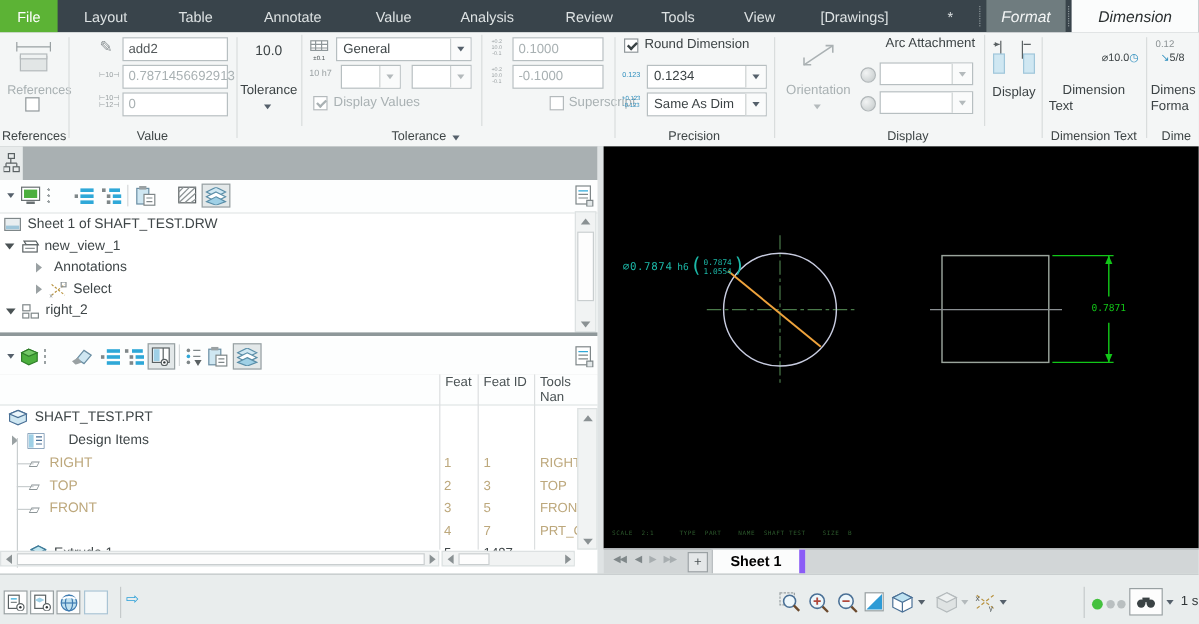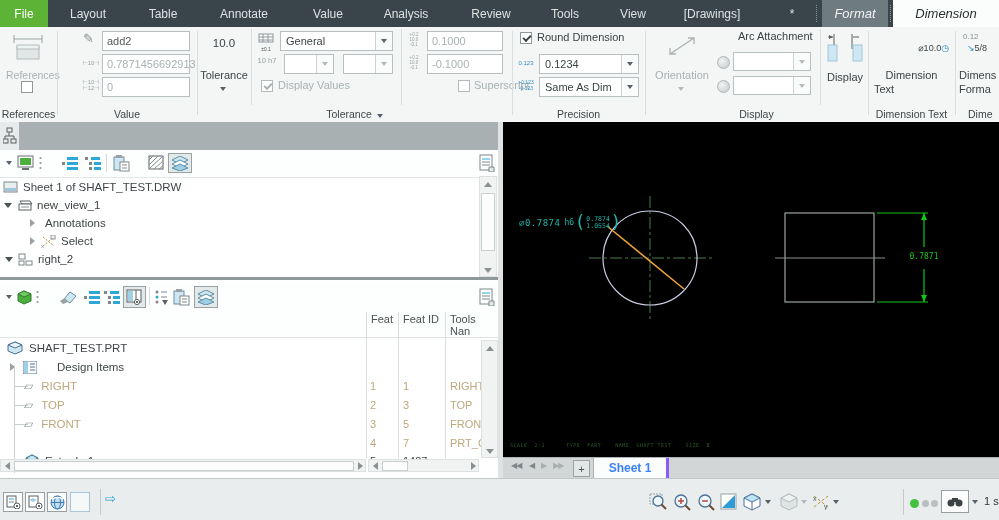--- a/index.html
+++ b/index.html
@@ -80,22 +80,22 @@
   #dim1 .fit{font-size:8px;margin-left:4px;}
   #dim1 .paren{font-size:17px;font-weight:200;line-height:17px;margin:0 1px;}
   #dim1 .stack{font-size:6.5px;line-height:7px;text-align:left;}
   #dim2{left:399px;top:130px;width:44px;text-align:center;color:#12c618;font-size:8px;}
   #titleblock{left:7px;top:320px;color:#2d5a2d;font-size:5px;letter-spacing:0.5px;white-space:pre;}
 
   
   #sheetbar{position:absolute;left:503px;top:457px;width:496px;height:21px;background:#d2d6d7;border-top:1px solid #aeb4b6;box-sizing:border-box;}
   .nav{position:absolute;top:3px;font-size:8px;color:#7f8789;letter-spacing:-1px;}
   #sheet-tab{position:absolute;left:90px;top:0;width:72px;height:20px;background:#fbfcfc;
-    border-left:1px solid #aab0b2;border-right:3px solid #8b5cf6;display:flex;align-items:center;justify-content:center;
-    font-size:12px;font-weight:bold;color:#3b82f6;}
+    border-left:1px solid #aab0b2;border-right:5px solid #8b5cf6;display:flex;align-items:center;justify-content:center;
+    font-size:12px;font-weight:bold;color:#000000;}
   #add-sheet{position:absolute;left:70px;top:2px;width:15px;height:15px;border:1px solid #9aa1a3;background:#e4e7e8;
     display:flex;align-items:center;justify-content:center;font-size:11px;color:#4a5254;}
 
   
   #statusbar{position:absolute;left:0;top:478px;width:999px;height:42px;background:#e9eded;border-top:1px solid #c2c8c9;box-sizing:border-box;}
   .sico{position:absolute;top:13px;width:20px;height:20px;border:1px solid #98a0a2;background:#fdfdfd;
     box-sizing:border-box;display:flex;align-items:center;justify-content:center;}
   .flatico{position:absolute;top:14px;display:flex;align-items:center;justify-content:center;}
   #status-msg{position:absolute;left:122px;top:16px;font-size:11px;color:#1f2426;}
   .dot{position:absolute;border-radius:50%;}

